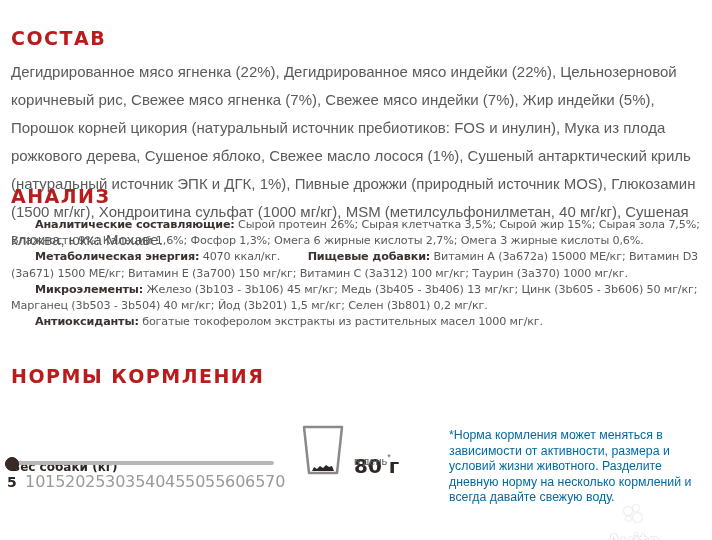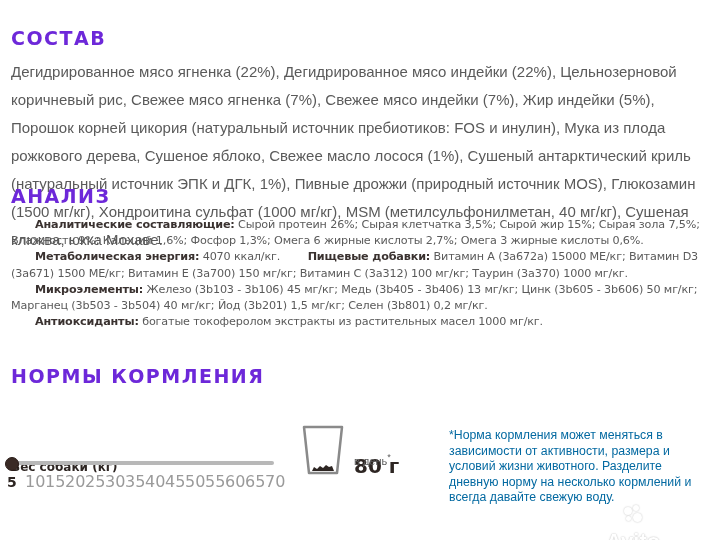--- a/index.html
+++ b/index.html
@@ -3,21 +3,21 @@
 <meta charset="utf-8">
 <style>
   html, body { margin: 0; padding: 0; }
   body {
     width: 712px; height: 540px; background: #ffffff; position: relative; overflow: hidden;
     font-family: "Liberation Sans", "DejaVu Sans", sans-serif; color: #5a5a5a;
   }
   .section-title {
     position: absolute; left: 11px; margin: 0;
     font-family: "DejaVu Sans", sans-serif; font-weight: bold; font-size: 19px;
-    letter-spacing: 1.5px; color: #6d28d9;
+    letter-spacing: 1.5px; color: #b91c1c;
   }
   .para {
     position: absolute; left: 11px; width: 690px; margin: 0;
     font-size: 15px; line-height: 28px; color: #5a5a5a;
   }
   .para b { color: #3a3230; font-weight: bold; margin-left: 24px; }
   .analysis { font-size: 11.2px; line-height: 16.2px; font-family: "DejaVu Sans", sans-serif; letter-spacing: -0.15px; }
   .weight-label {
     position: absolute; left: 11px; top: 428px; font-size: 12px; font-weight: bold;
     color: #2d2522; font-family: "DejaVu Sans", sans-serif; margin-top: 32px;

